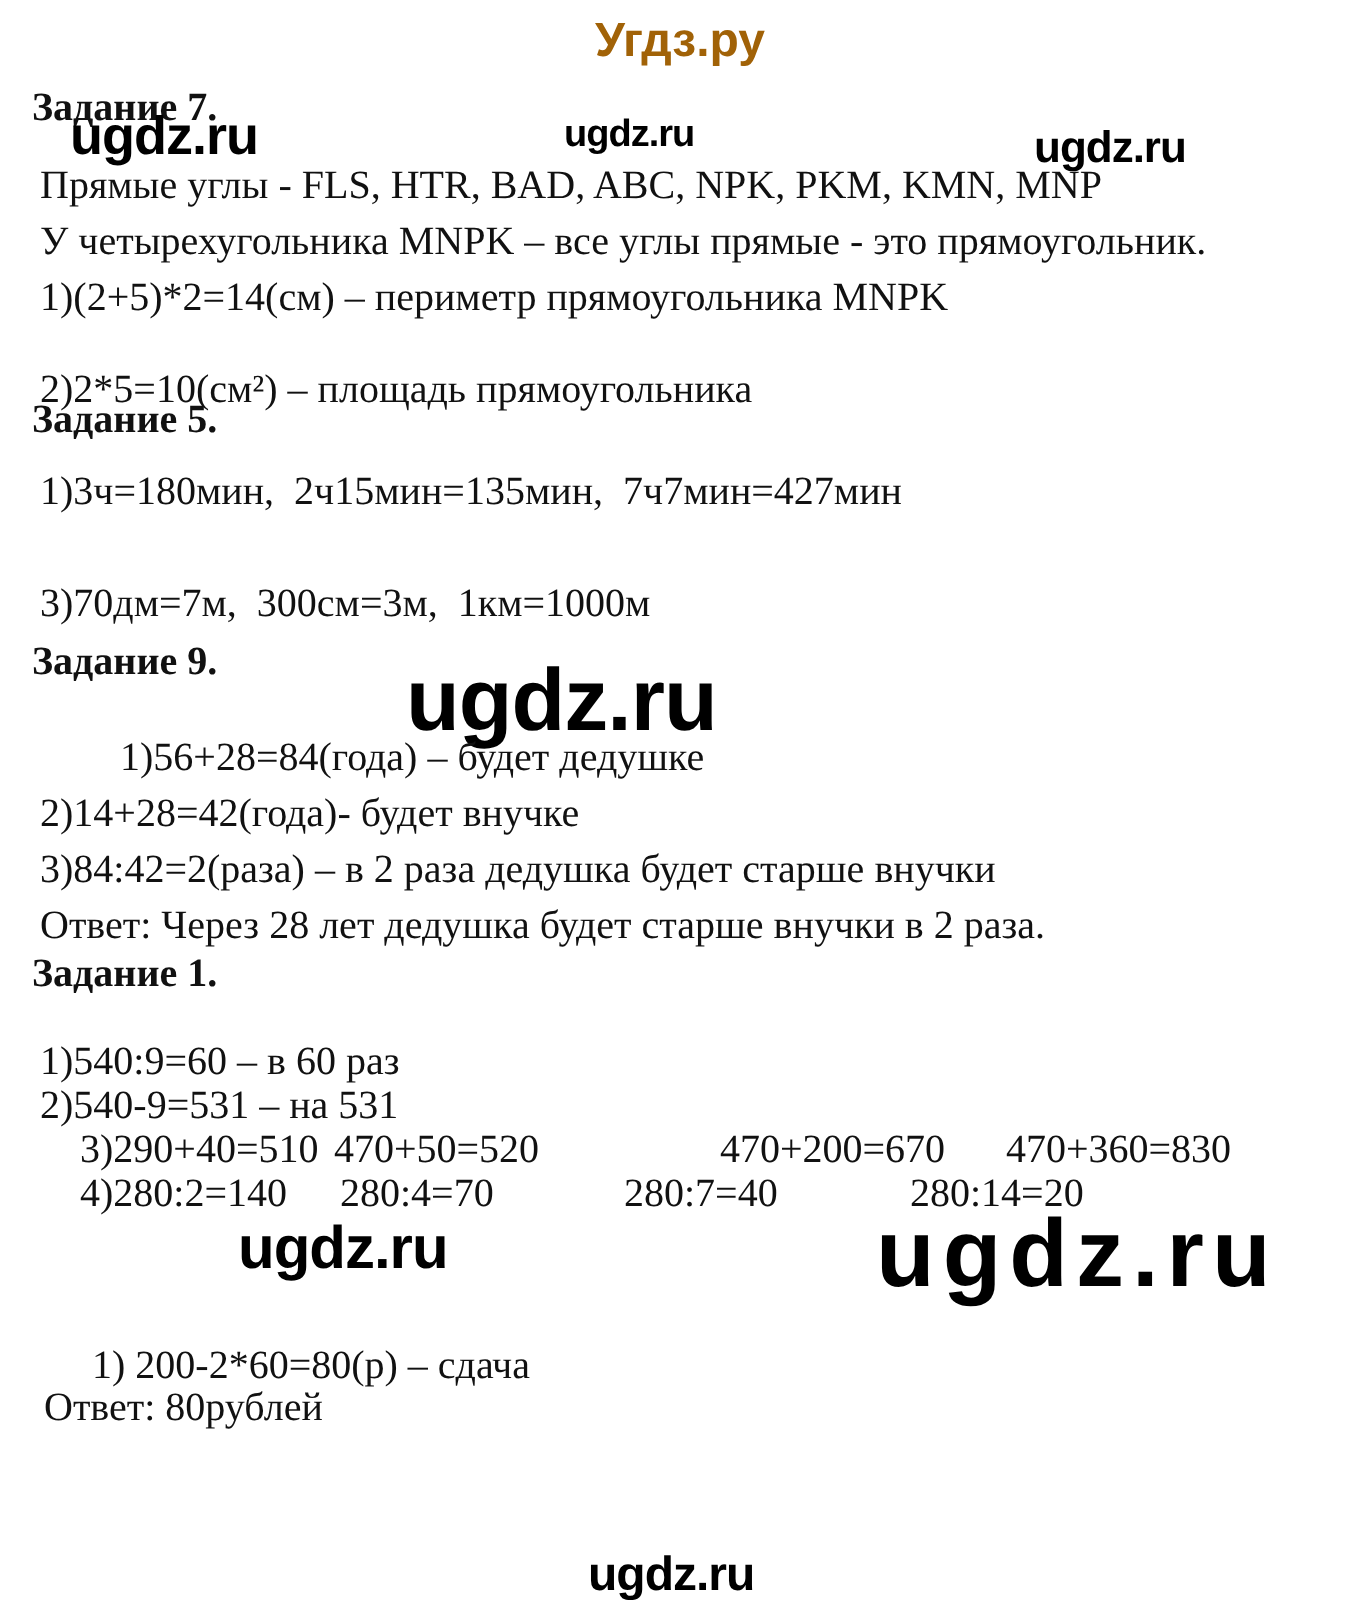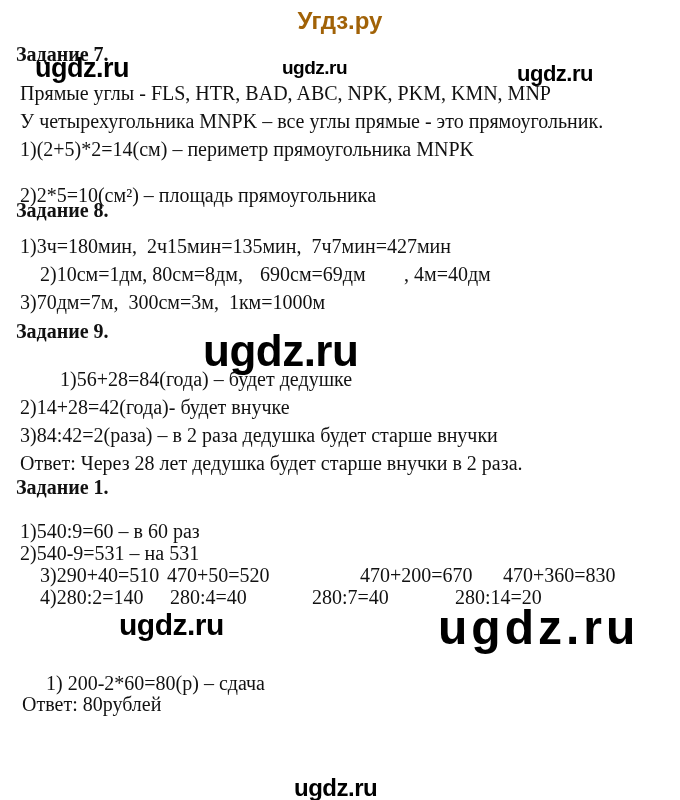--- a/index.html
+++ b/index.html
@@ -69,48 +69,43 @@
 
   <span class="wm wm-top-left">ugdz.ru</span>
   <span class="wm wm-top-center">ugdz.ru</span>
   <span class="wm wm-top-right">ugdz.ru</span>
 
   <div class="ln t7l1">Прямые углы - FLS, HTR, BAD, ABC, NPK, PKM, KMN, MNP</div>
   <div class="ln t7l2">У четырехугольника MNPK – все углы прямые - это прямоугольник.</div>
   <div class="ln t7l3">1)(2+5)*2=14(см) – периметр прямоугольника MNPK</div>
   <div class="ln t7l4">2)2*5=10(см²) – площадь прямоугольника</div>
 
-  <div class="hd h8">Задание 8.</div>
+  <div class="hd h8">Задание 5.</div>
   <div class="ln t8l1">1)3ч=180мин,  2ч15мин=135мин,  7ч7мин=427мин</div>
-  <div class="ln t8l2">
-    <span class="seg">2)10см=1дм, 80см=8дм,</span>
-    <span class="seg t8b">690см=69дм</span>
-    <span class="seg t8c">, 4м=40дм</span>
-  </div>
   <div class="ln t8l3">3)70дм=7м,  300см=3м,  1км=1000м</div>
 
   <div class="hd h9">Задание 9.</div>
   <span class="wm wm-mid-big">ugdz.ru</span>
   <div class="ln t9l1">1)56+28=84(года) – будет дедушке</div>
   <div class="ln t9l2">2)14+28=42(года)- будет внучке</div>
   <div class="ln t9l3">3)84:42=2(раза) – в 2 раза дедушка будет старше внучки</div>
   <div class="ln t9l4">Ответ: Через 28 лет дедушка будет старше внучки в 2 раза.</div>
 
   <div class="hd h1">Задание 1.</div>
   <div class="ln t1l1">1)540:9=60 – в 60 раз</div>
   <div class="ln t1l2">2)540-9=531 – на 531</div>
   <div class="ln t1l3">
     <span class="seg">3)290+40=510</span>
     <span class="seg c1">470+50=520</span>
     <span class="seg c2">470+200=670</span>
     <span class="seg c3">470+360=830</span>
   </div>
   <div class="ln t1l4">
     <span class="seg">4)280:2=140</span>
-    <span class="seg c1">280:4=40</span>
+    <span class="seg c1">280:4=70</span>
     <span class="seg c2">280:7=40</span>
     <span class="seg c3">280:14=20</span>
   </div>
 
   <span class="wm wm-low-left">ugdz.ru</span>
   <span class="wm wm-low-right">ugdz.ru</span>
 
   <div class="ln t2l1">1) 200-2*60=80(р) – сдача</div>
   <div class="ln t2l2">Ответ: 80рублей</div>
 

